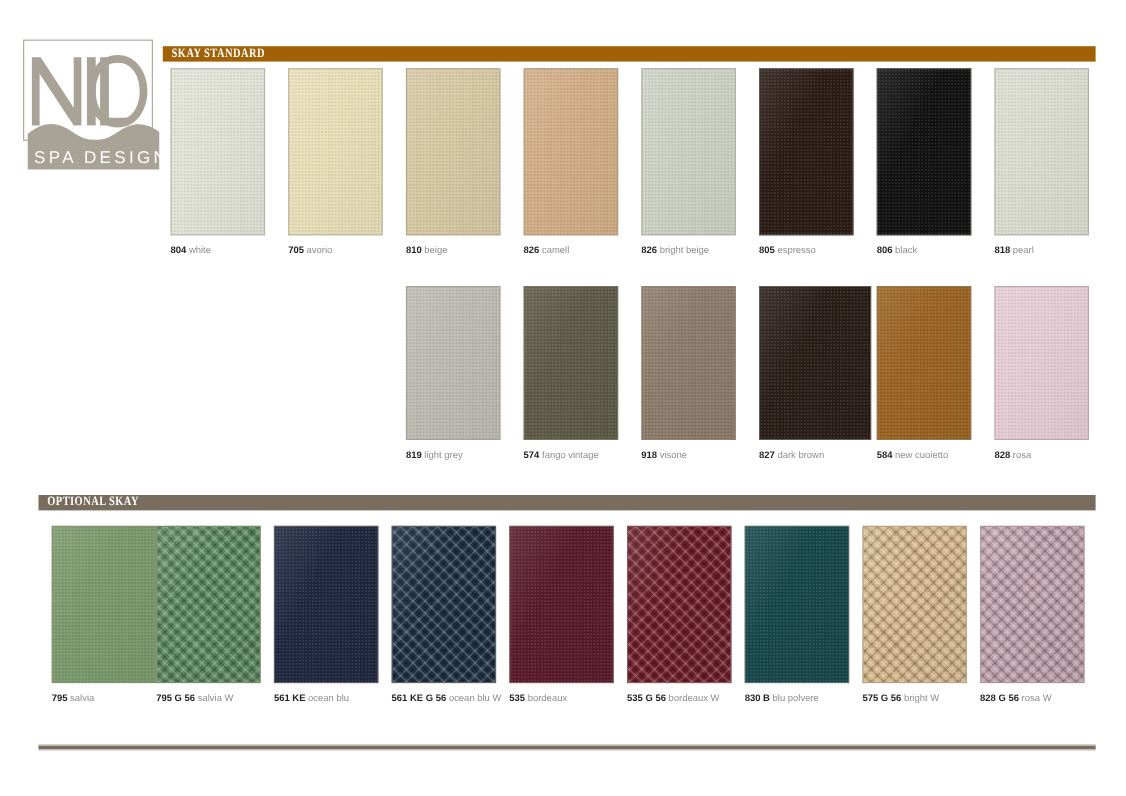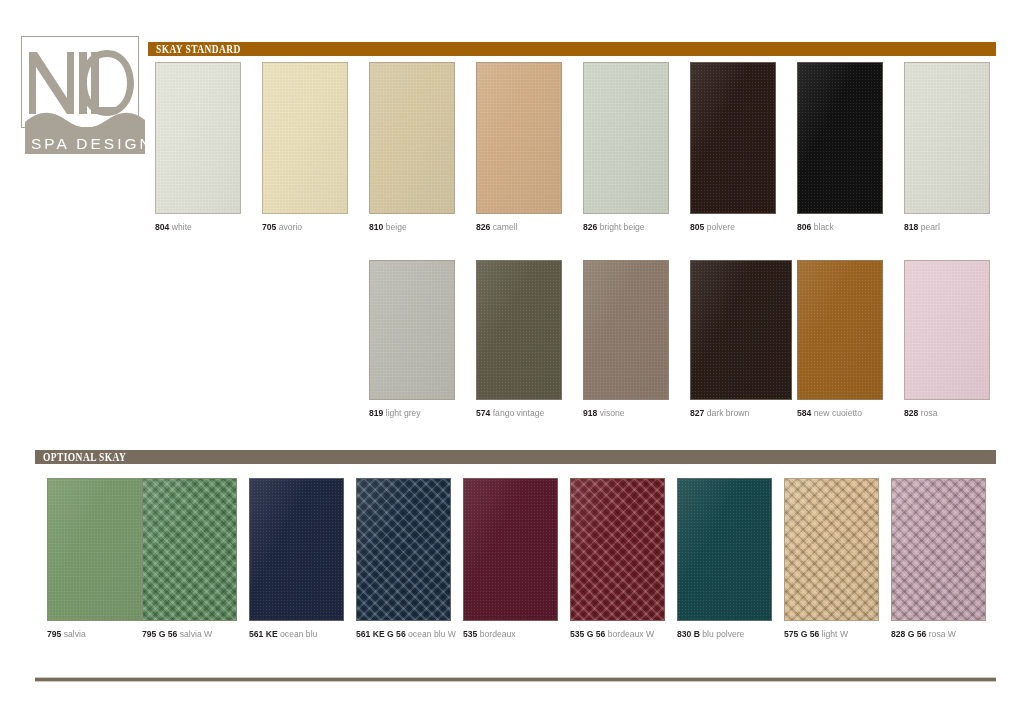--- a/index.html
+++ b/index.html
@@ -245,21 +245,21 @@
         <div class="grain"></div>
         <div class="sheen"></div>
       </div>
       <div class="swatch-label"><span class="code">826</span><span> bright beige</span></div>
     </div>
     <div class="swatch-cell" style="left: 690px; width: 86px;">
       <div class="swatch" style="height: 152px; background: rgb(43, 27, 22);">
         <div class="grain"></div>
         <div class="sheen"></div>
       </div>
-      <div class="swatch-label"><span class="code">805</span><span> polvere</span></div>
+      <div class="swatch-label"><span class="code">805</span><span> espresso</span></div>
     </div>
     <div class="swatch-cell" style="left: 797px; width: 86px;">
       <div class="swatch" style="height: 152px; background: rgb(17, 17, 17);">
         <div class="grain"></div>
         <div class="sheen"></div>
       </div>
       <div class="swatch-label"><span class="code">806</span><span> black</span></div>
     </div>
     <div class="swatch-cell" style="left: 904px; width: 86px;">
       <div class="swatch" style="height: 152px; background: rgb(220, 221, 210);">
@@ -361,21 +361,21 @@
         <div class="grain"></div>
         <div class="sheen"></div>
       </div>
       <div class="swatch-label"><span class="code">830 B</span><span> blu polvere</span></div>
     </div>
     <div class="swatch-cell" style="left: 784px; width: 95px;">
       <div class="swatch woven" style="height: 143px; background: rgb(215, 185, 140);">
         <div class="grain"></div>
         <div class="sheen"></div>
       </div>
-      <div class="swatch-label"><span class="code">575 G 56</span><span> light W</span></div>
+      <div class="swatch-label"><span class="code">575 G 56</span><span> bright W</span></div>
     </div>
     <div class="swatch-cell" style="left: 891px; width: 95px;">
       <div class="swatch woven" style="height: 143px; background: rgb(194, 162, 174);">
         <div class="grain"></div>
         <div class="sheen"></div>
       </div>
       <div class="swatch-label"><span class="code">828 G 56</span><span> rosa W</span></div>
     </div>
   </div>
 

